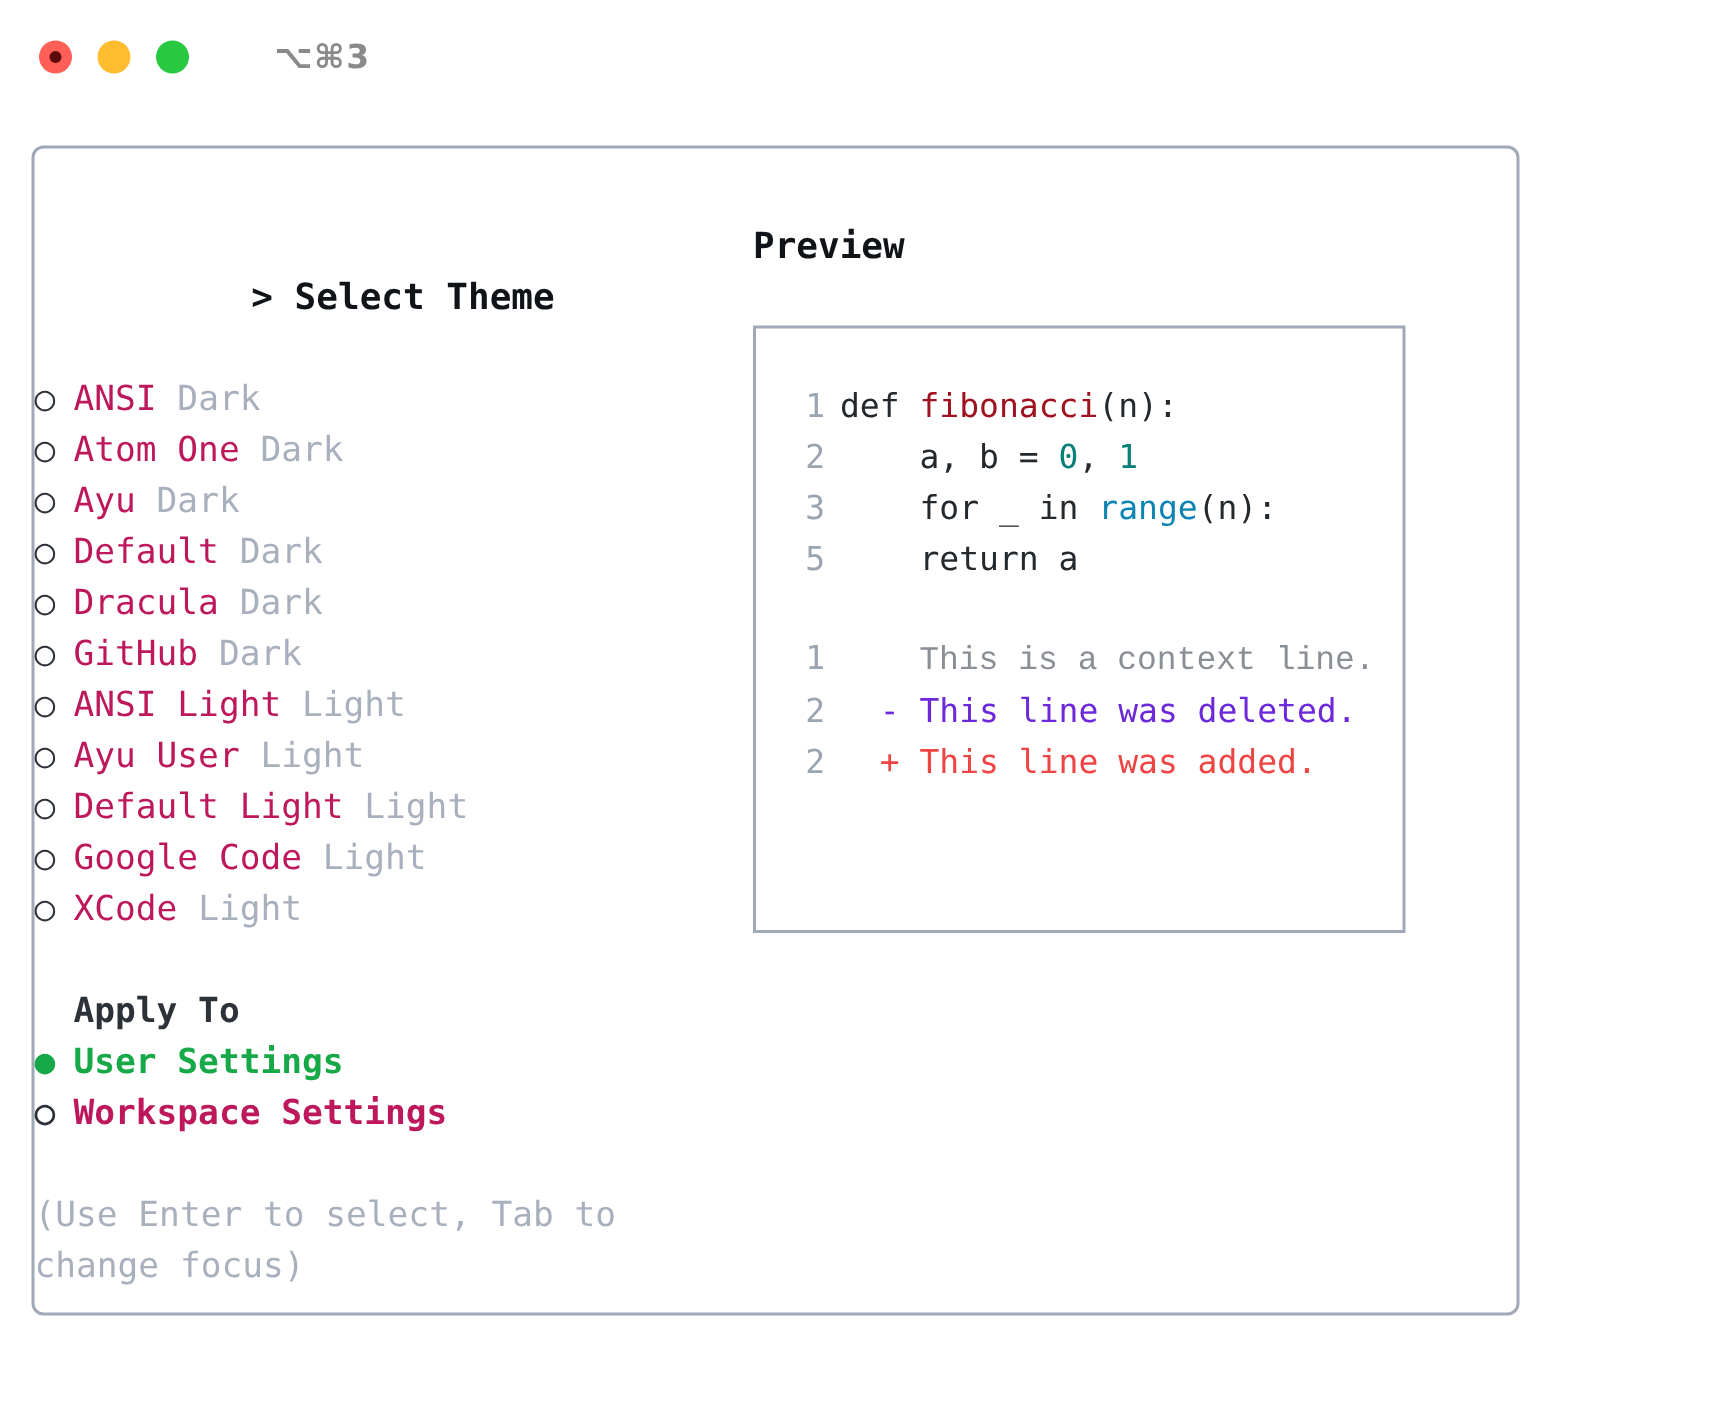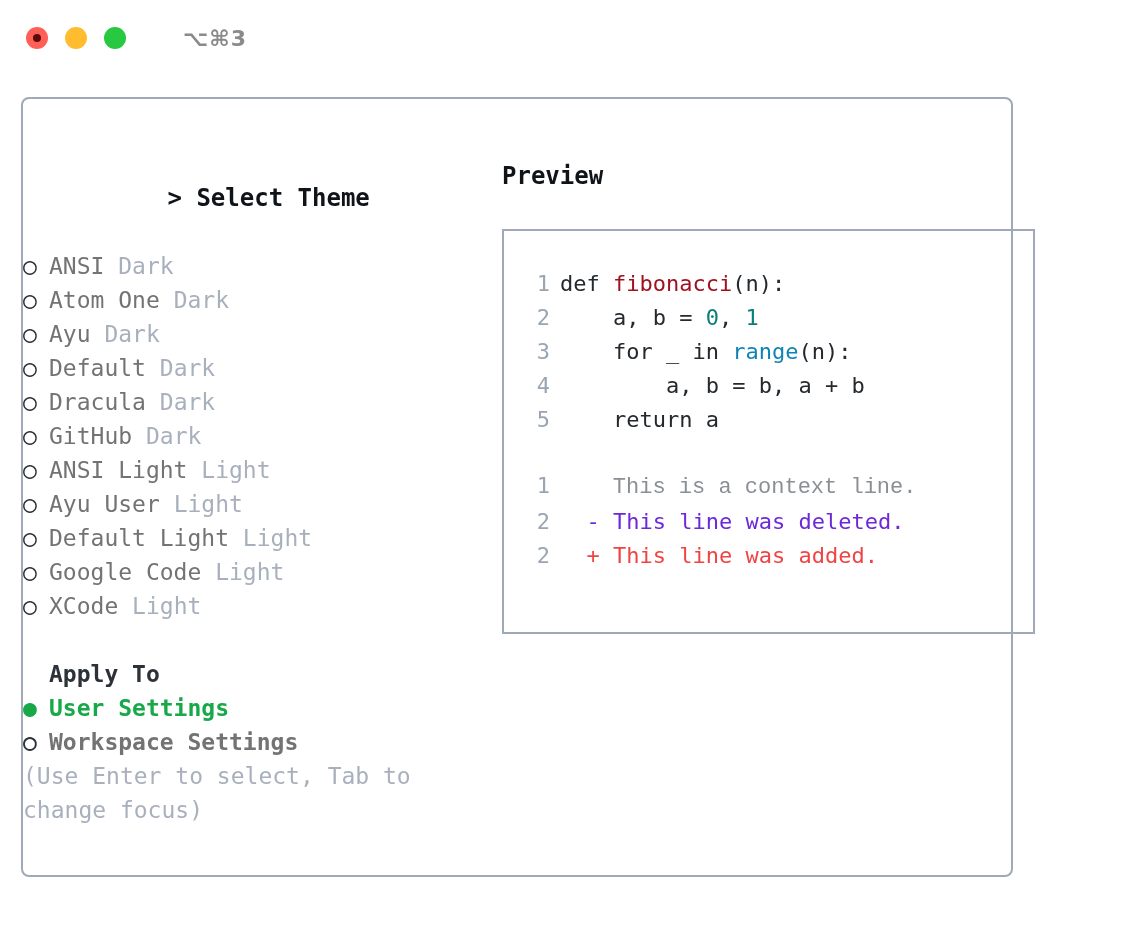--- a/index.html
+++ b/index.html
@@ -94,55 +94,56 @@
     color: #101418;
     font-size: 24px;
   }
   .marker {
     display: inline-block;
     width: 26px;
     color: #2c3238;
   }
   .marker.filled { color: #17a948; }
   .row.selected .label { color: #17a948; }
-  .label { color: #737373; }
+  .label { color: #be185d; }
   .variant {
     color: #a8b0bd;
   }
   .section-label {
     font-size: 23px;
     line-height: 34px;
     color: #2c3238;
     padding-left: 26px;
     white-space: pre;
   }
   #hint {
+    margin-top: 34px;
     font-size: 23px;
     line-height: 34px;
     color: #a8b0bd;
     width: 410px;
   }
   #apply-block { margin-top: 34px; font-weight: bold; }
 
   
   #right-col {
     position: absolute;
     left: 479px;
-    top: 60px;
+    top: 48px;
     width: 480px;
   }
   #preview-title {
     font-size: 24px;
     font-weight: bold;
     color: #101418;
     line-height: 34px;
   }
   #preview-box {
     margin-top: 36px;
-    width: 533px;
+    width: 435px;
     height: 405px;
     border: 2px solid #9fa9b7;
     box-sizing: border-box;
     padding: 36px 0 0 18px;
   }
   .code-line {
     font-size: 22px;
     line-height: 34px;
     white-space: pre;
     color: #24292e;
@@ -208,21 +209,20 @@
         <div id="hint">(Use Enter to select, Tab to change focus)</div>
       </div>
 
       <div id="right-col">
         <div id="preview-title">Preview</div>
         <div id="preview-box">
           <div id="code-block">
               <div class="code-line"><span class="gutter">1</span><span>def </span><span class="tok-fn">fibonacci</span><span>(n):</span></div>
               <div class="code-line"><span class="gutter">2</span><span>    a, b = </span><span class="tok-num">0</span><span>, </span><span class="tok-num">1</span></div>
               <div class="code-line"><span class="gutter">3</span><span>    for _ in </span><span class="tok-bi">range</span><span>(n):</span></div>
-              <div class="code-line"><span class="gutter">4</span><span>        a, b = b, a + b</span></div>
               <div class="code-line"><span class="gutter">5</span><span>    return a</span></div>
             </div>
           <div class="code-gap"></div>
           <div id="diff-block">
               <div class="code-line"><span class="gutter">1</span><span class="diff-ctx">    This is a context line.</span></div>
               <div class="code-line"><span class="gutter">2</span><span class="diff-del">  - This line was deleted.</span></div>
               <div class="code-line"><span class="gutter">2</span><span class="diff-add">  + This line was added.</span></div>
             </div>
         </div>
       </div>

